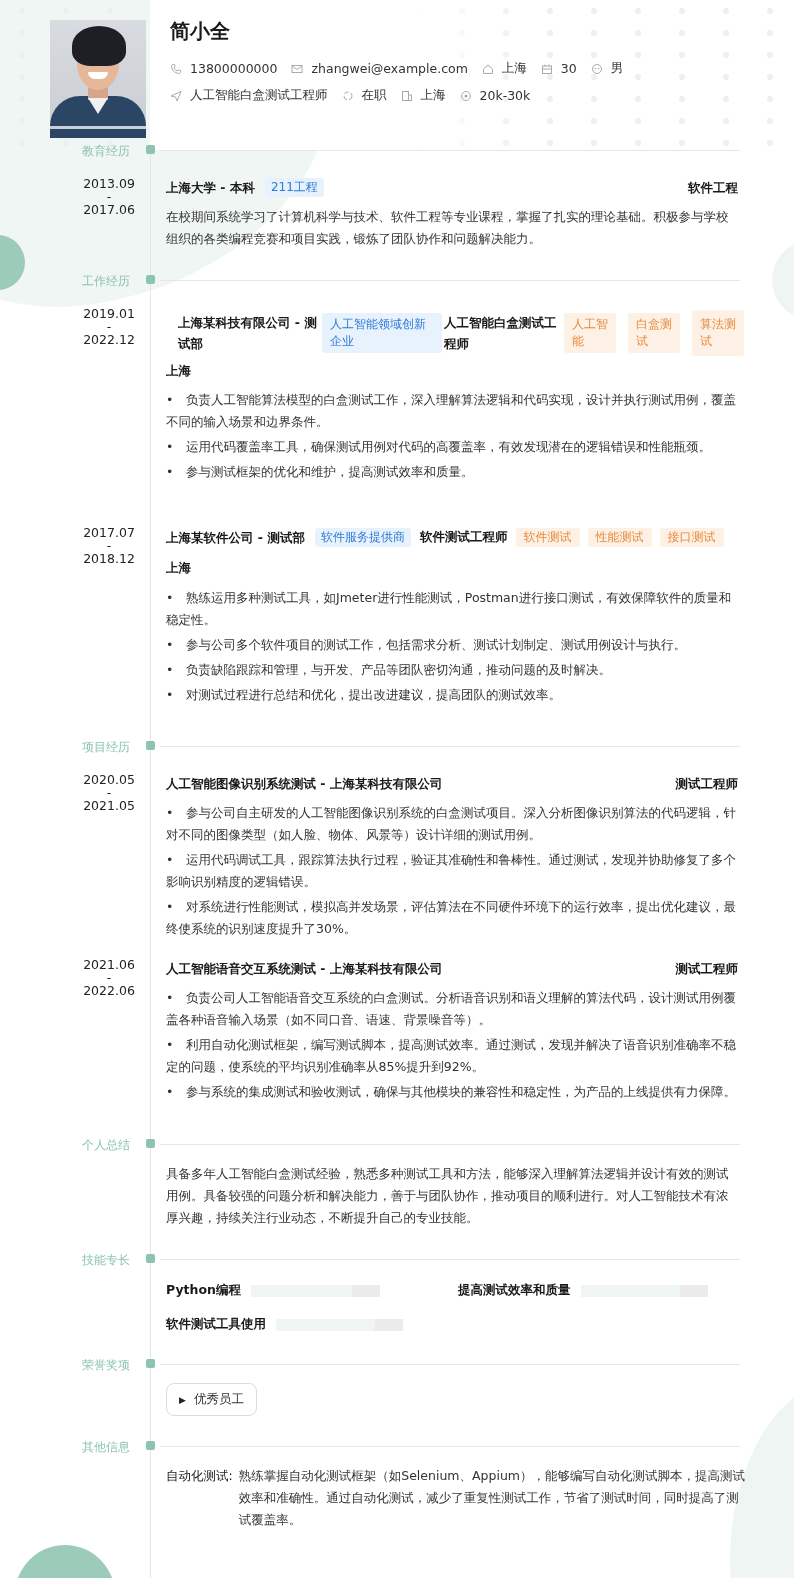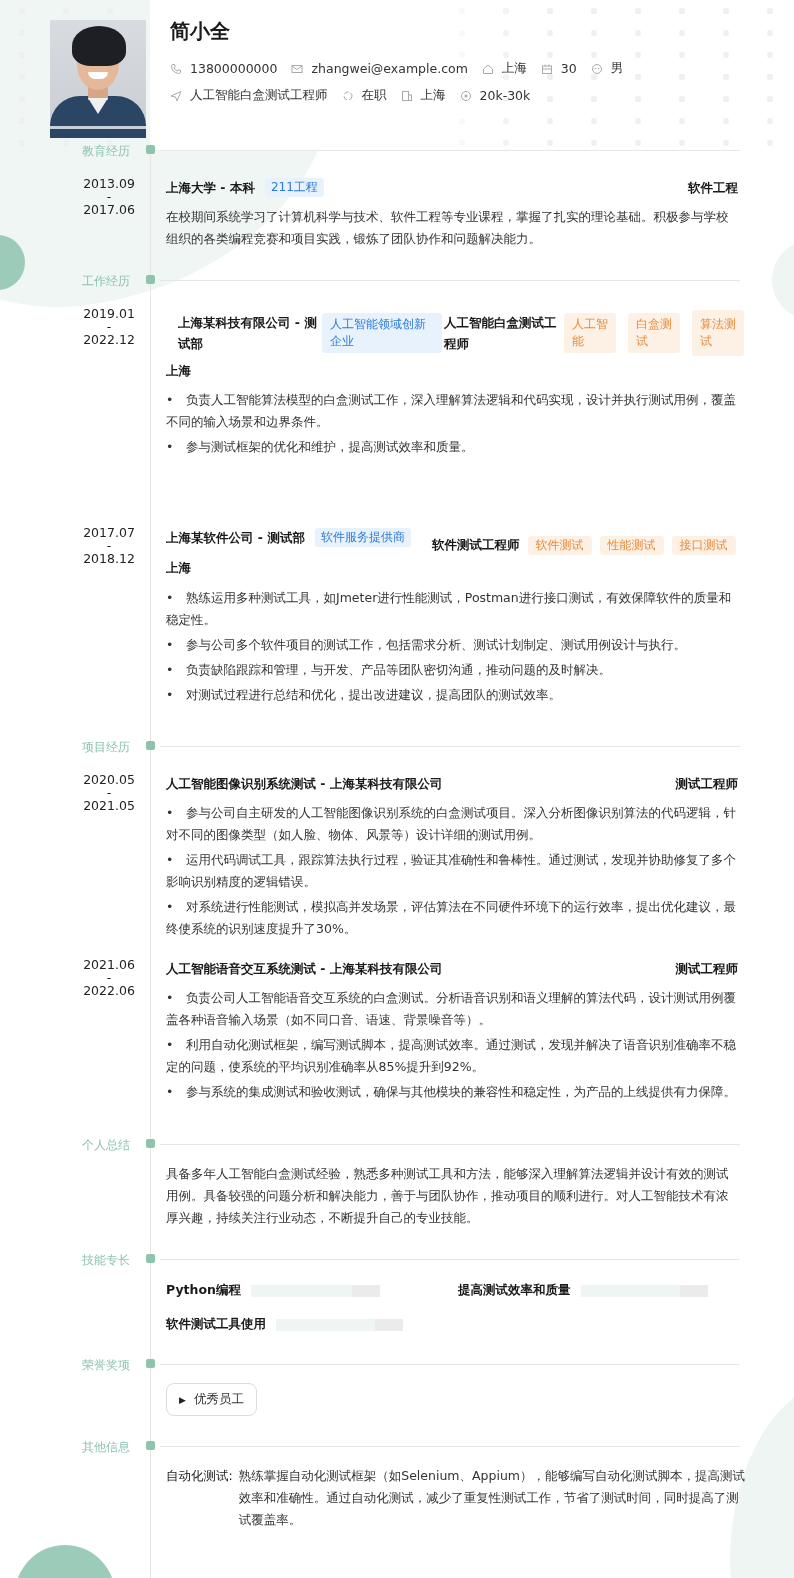--- a/index.html
+++ b/index.html
@@ -207,33 +207,34 @@
   <span style="width:140px;font-weight:bold;color:#1a1a1a;">上海某科技有限公司 - 测试部</span>
   <span class="tag-blue" style="width:120px;margin-left:4px;line-height:17px;padding:3px 8px;">人工智能领域创新企业</span>
   <span style="width:120px;font-weight:bold;color:#1a1a1a;margin-left:2px;">人工智能白盒测试工程师</span>
   <span class="tag-orange" style="width:52px;margin-left:0;line-height:17px;padding:3px 8px;">人工智能</span>
   <span class="tag-orange" style="width:52px;margin-left:12px;line-height:17px;padding:3px 8px;">白盒测试</span>
   <span class="tag-orange" style="width:52px;margin-left:12px;line-height:17px;padding:6px 8px;">算法测试</span>
 </div>
 <div class="sub-bold" style="top:363px">上海</div>
 <ul class="bullets" style="top:389px">
   <li><span class="b">•</span><span>负责人工智能算法模型的白盒测试工作，深入理解算法逻辑和代码实现，设计并执行测试用例，覆盖不同的输入场景和边界条件。</span></li>
+  <li><span class="b">•</span><span>运用代码覆盖率工具，确保测试用例对代码的高覆盖率，有效发现潜在的逻辑错误和性能瓶颈。</span></li>
   <li><span class="b">•</span><span>参与测试框架的优化和维护，提高测试效率和质量。</span></li>
 </ul>
 
 <div class="date" style="top:526px">
   <div>2017.07</div>
     <div>-</div>
     <div>2018.12</div>
 </div>
 <div class="entry-title" style="top:528px">
   <span>上海某软件公司 - 测试部</span>
   <span class="tag-blue">软件服务提供商</span>
 </div>
-<div style="position:absolute;left:432px;top:528px;display:flex;align-items:center;font-size:12.5px;margin-top:8px;">
+<div style="position:absolute;left:420px;top:528px;display:flex;align-items:center;font-size:12.5px;">
   <span style="font-weight:bold;color:#1a1a1a;margin-right:8px;">软件测试工程师</span>
   <span class="tag-orange">软件测试</span>
   <span class="tag-orange" style="margin-left:8px;">性能测试</span>
   <span class="tag-orange" style="margin-left:8px;">接口测试</span>
 </div>
 <div class="sub-bold" style="top:560px">上海</div>
 <ul class="bullets" style="top:587px">
   <li><span class="b">•</span><span>熟练运用多种测试工具，如Jmeter进行性能测试，Postman进行接口测试，有效保障软件的质量和稳定性。</span></li>
   <li><span class="b">•</span><span>参与公司多个软件项目的测试工作，包括需求分析、测试计划制定、测试用例设计与执行。</span></li>
   <li><span class="b">•</span><span>负责缺陷跟踪和管理，与开发、产品等团队密切沟通，推动问题的及时解决。</span></li>

